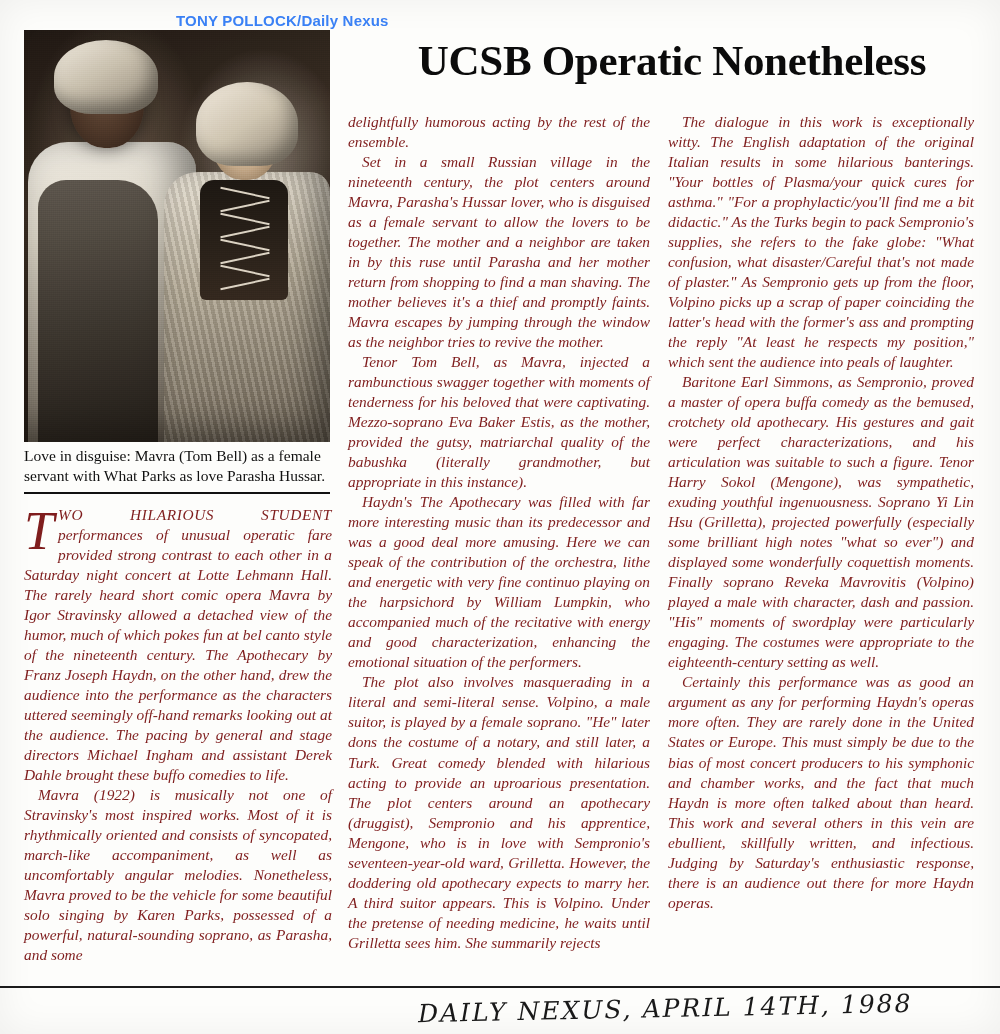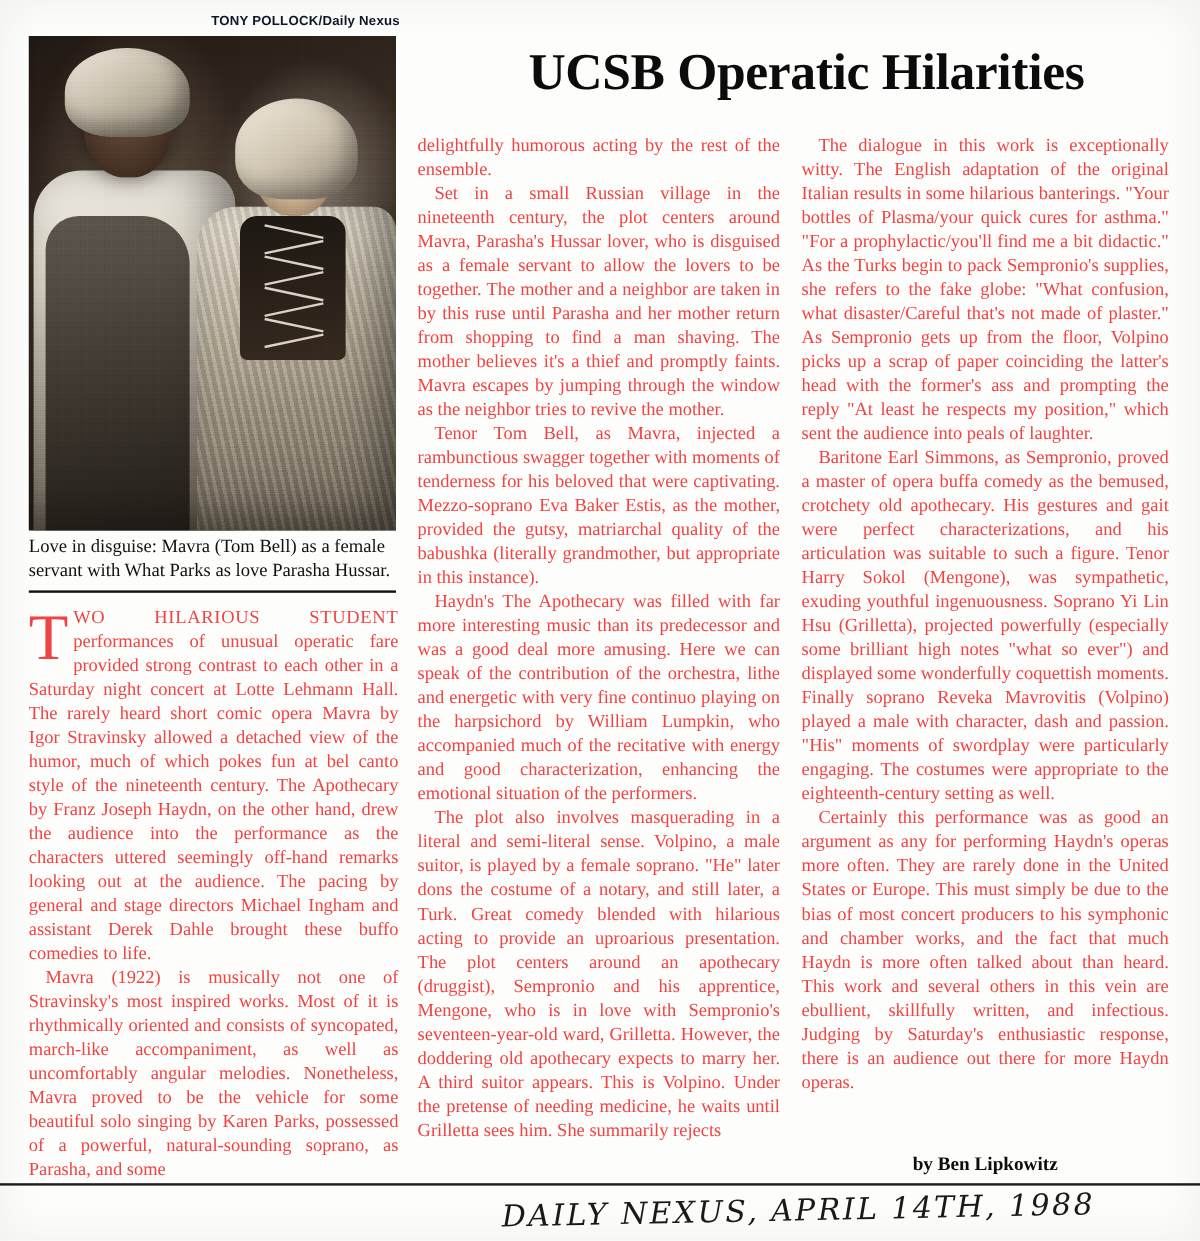--- a/index.html
+++ b/index.html
@@ -24,23 +24,23 @@
     background: #fdfdfb;
   }
 
   
   .photo-credit {
     position: absolute;
     left: 176px;
     top: 12px;
     font-family: "Liberation Sans", sans-serif;
     font-weight: bold;
-    font-size: 11px;
+    font-size: 15px;
     letter-spacing: 0.2px;
-    color: #0f172a;
+    color: #3b82f6;
     white-space: nowrap;
   }
 
   
   .photo-wrap {
     position: absolute;
     left: 24px;
     top: 30px;
     width: 306px;
     height: 412px;
@@ -178,22 +178,23 @@
     white-space: nowrap;
   }
 
   
   .col {
     position: absolute;
     font-family: "Liberation Serif", serif;
     font-size: 15.4px;
     line-height: 1.30;
     text-align: justify;
-    color: #ef4444;
+    color: #7f1d1d;
     hyphens: auto;
+    font-style: italic;
   }
   .col p { margin: 0; text-indent: 14px; }
   .col p.first { text-indent: 0; }
 
   #col1 { left: 24px;  top: 505px; width: 308px; }
   #col2 { left: 348px; top: 112px; width: 302px; }
   #col3 { left: 668px; top: 112px; width: 306px; }
 
   
   .dropcap-para {
@@ -279,21 +280,21 @@
         <i style="top: 95px; transform: rotate(-12deg);"></i>
     </div>
     <div class="fig-r-head"></div>
     <div class="fig-r-scarf"></div>
     <div class="photo-grain"></div>
   </div>
 
   <div class="caption">Love in disguise: Mavra (Tom Bell) as a female servant with What Parks as love Parasha Hussar.</div>
   <div class="caption-rule"></div>
 
-  <div class="headline">UCSB Operatic Hilarities</div>
+  <div class="headline">UCSB Operatic Nonetheless</div>
 
   <div class="col" id="col1">
     <p class="first dropcap-para">
       <span class="dropcap">T</span><span class="smallcaps">WO HILARIOUS STUDENT</span> <span>performances of unusual operatic fare provided strong contrast to each other in a Saturday night concert at Lotte Lehmann Hall. The rarely heard short comic opera Mavra by Igor Stravinsky allowed a detached view of the humor, much of which pokes fun at bel canto style of the nineteenth century. The Apothecary by Franz Joseph Haydn, on the other hand, drew the audience into the performance as the characters uttered seemingly off-hand remarks looking out at the audience. The pacing by general and stage directors Michael Ingham and assistant Derek Dahle brought these buffo comedies to life.</span>
     </p>
     <p>Mavra (1922) is musically not one of Stravinsky's most inspired works. Most of it is rhythmically oriented and consists of syncopated, march-like accompaniment, as well as uncomfortably angular melodies. Nonetheless, Mavra proved to be the vehicle for some beautiful solo singing by Karen Parks, possessed of a powerful, natural-sounding soprano, as Parasha, and some</p>
   </div>
 
   <div class="col" id="col2">
     <p class="first">delightfully humorous acting by the rest of the ensemble.</p>
@@ -302,19 +303,18 @@
     <p>Haydn's The Apothecary was filled with far more interesting music than its predecessor and was a good deal more amusing. Here we can speak of the contribution of the orchestra, lithe and energetic with very fine continuo playing on the harpsichord by William Lumpkin, who accompanied much of the recitative with energy and good characterization, enhancing the emotional situation of the performers.</p>
     <p>The plot also involves masquerading in a literal and semi-literal sense. Volpino, a male suitor, is played by a female soprano. "He" later dons the costume of a notary, and still later, a Turk. Great comedy blended with hilarious acting to provide an uproarious presentation. The plot centers around an apothecary (druggist), Sempronio and his apprentice, Mengone, who is in love with Sempronio's seventeen-year-old ward, Grilletta. However, the doddering old apothecary expects to marry her. A third suitor appears. This is Volpino. Under the pretense of needing medicine, he waits until Grilletta sees him. She summarily rejects</p>
   </div>
 
   <div class="col" id="col3">
     <p>The dialogue in this work is exceptionally witty. The English adaptation of the original Italian results in some hilarious banterings. "Your bottles of Plasma/your quick cures for asthma." "For a prophylactic/you'll find me a bit didactic." As the Turks begin to pack Sempronio's supplies, she refers to the fake globe: "What confusion, what disaster/Careful that's not made of plaster." As Sempronio gets up from the floor, Volpino picks up a scrap of paper coinciding the latter's head with the former's ass and prompting the reply "At least he respects my position," which sent the audience into peals of laughter.</p>
     <p>Baritone Earl Simmons, as Sempronio, proved a master of opera buffa comedy as the bemused, crotchety old apothecary. His gestures and gait were perfect characterizations, and his articulation was suitable to such a figure. Tenor Harry Sokol (Mengone), was sympathetic, exuding youthful ingenuousness. Soprano Yi Lin Hsu (Grilletta), projected powerfully (especially some brilliant high notes "what so ever") and displayed some wonderfully coquettish moments. Finally soprano Reveka Mavrovitis (Volpino) played a male with character, dash and passion. "His" moments of swordplay were particularly engaging. The costumes were appropriate to the eighteenth-century setting as well.</p>
     <p>Certainly this performance was as good an argument as any for performing Haydn's operas more often. They are rarely done in the United States or Europe. This must simply be due to the bias of most concert producers to his symphonic and chamber works, and the fact that much Haydn is more often talked about than heard. This work and several others in this vein are ebullient, skillfully written, and infectious. Judging by Saturday's enthusiastic response, there is an audience out there for more Haydn operas.</p>
   </div>
 
-  <div class="byline">by Ben Lipkowitz</div>
 
   <div class="hand-rule"></div>
   <div class="handwriting">DAILY NEXUS, APRIL 14TH, 1988</div>
 
   <div class="edge-shadow"></div>
 </div>
 
 </body></html>

